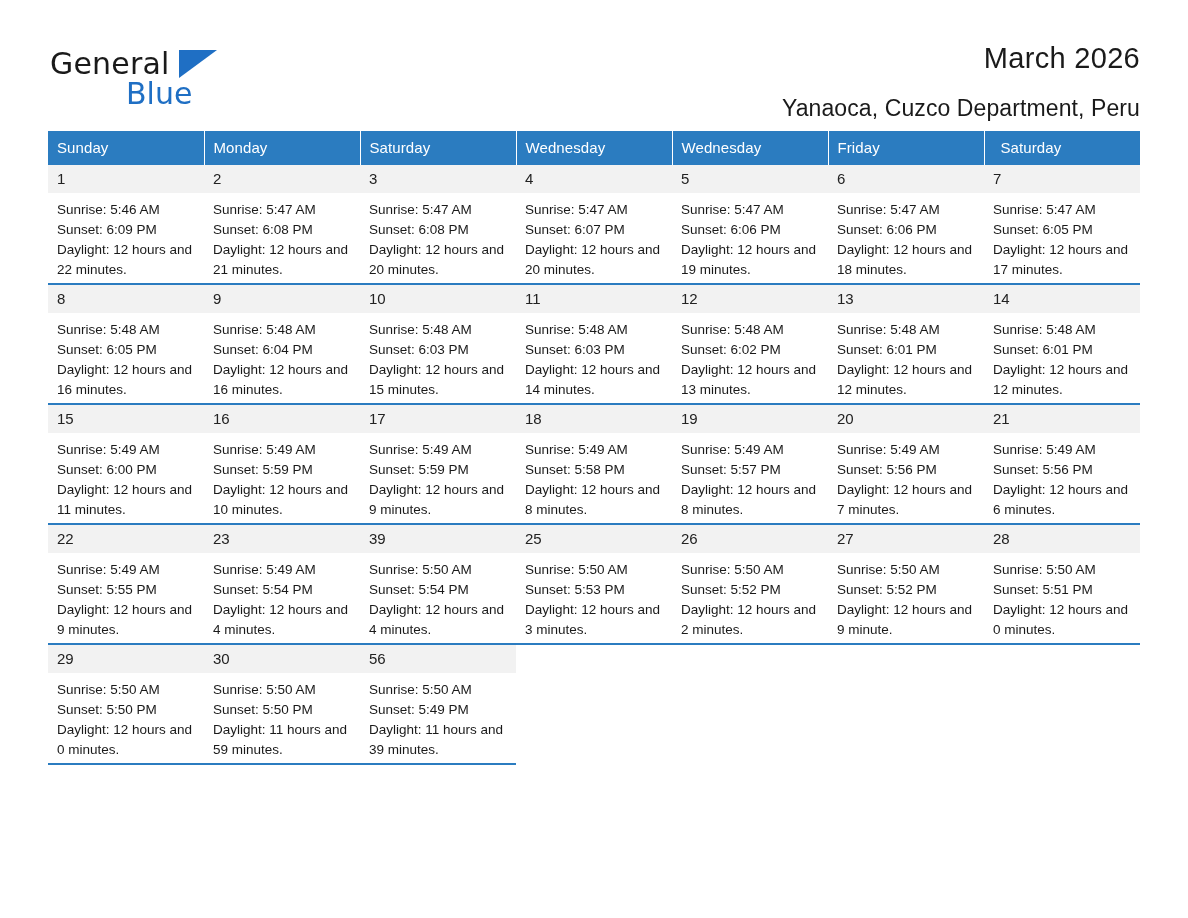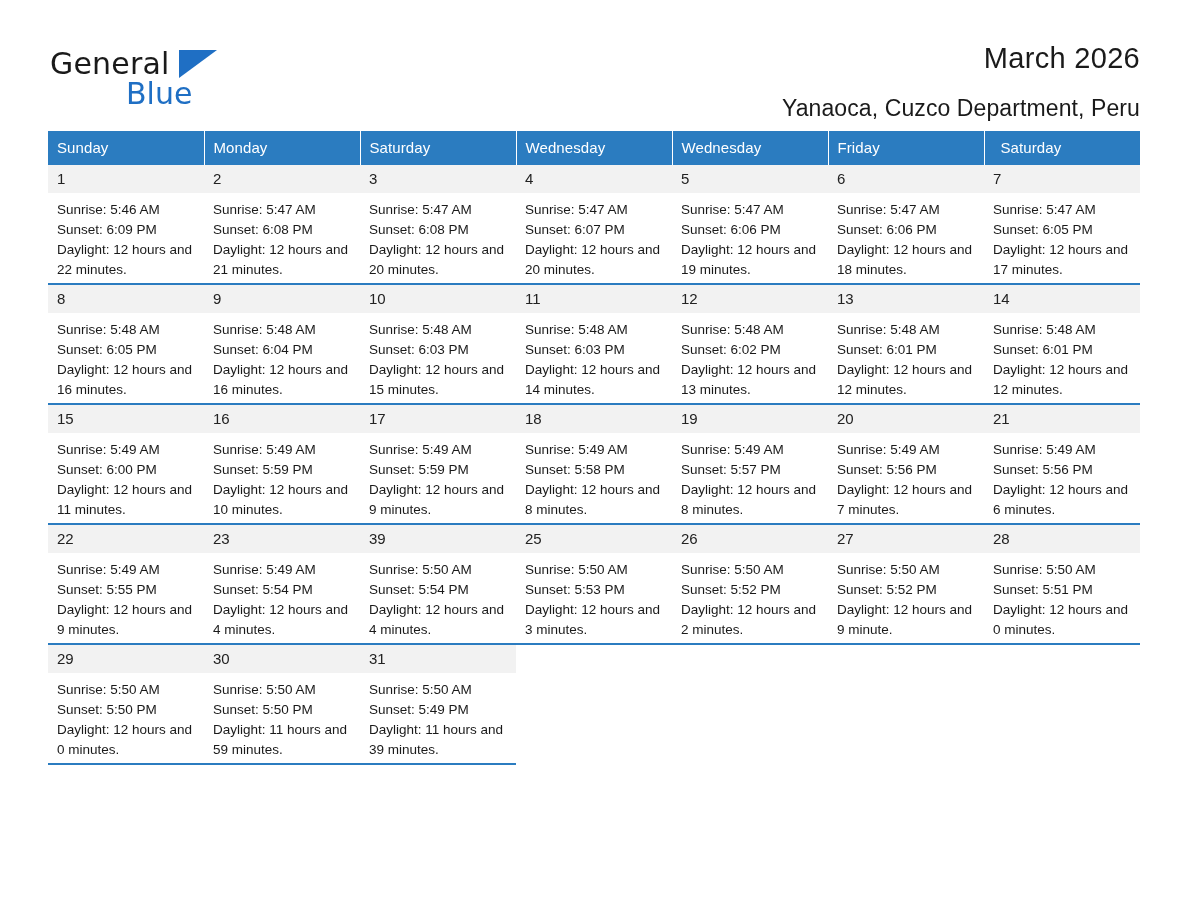--- a/index.html
+++ b/index.html
@@ -472,21 +472,21 @@
           <div class="daynum">30</div>
           <div class="info">
             <div>Sunrise: 5:50 AM</div>
             <div>Sunset: 5:50 PM</div>
             <div class="wrap">Daylight: 11 hours and 59 minutes.</div>
           </div>
             </div>
           </td>
         <td>
             <div class="cell-inner">
-          <div class="daynum">31</div>
+          <div class="daynum">56</div>
           <div class="info">
             <div>Sunrise: 5:50 AM</div>
             <div>Sunset: 5:49 PM</div>
             <div class="wrap">Daylight: 11 hours and 39 minutes.</div>
           </div>
             </div>
           </td>
         <td class="blank">
             <div class="cell-inner">
               <div class="daynum">.</div>

